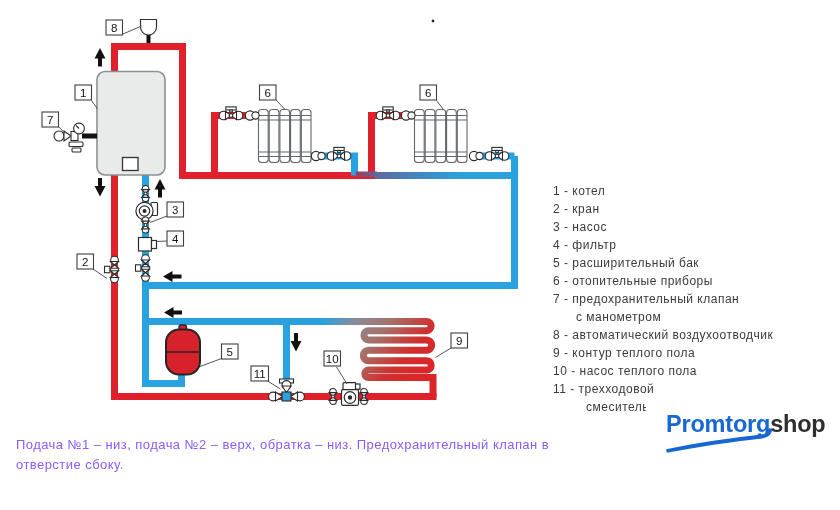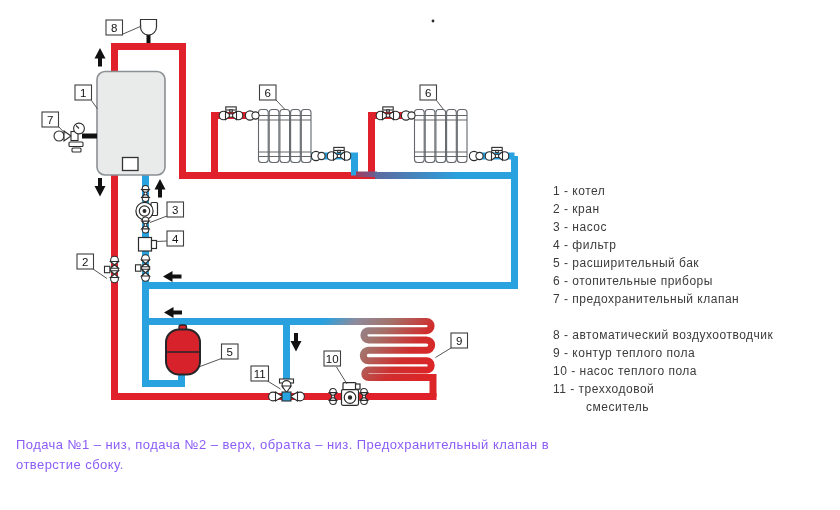--- a/index.html
+++ b/index.html
@@ -217,22 +217,28 @@
 </g>
 </svg>
 
 <div id="legend">1 - котел<br>
 2 - кран<br>
 3 - насос<br>
 4 - фильтр<br>
 5 - расширительный бак<br>
 6 - отопительные приборы<br>
 7 - предохранительный клапан<br>
-<br>
+<span style="padding-left:23px">с манометром</span><br>
 8 - автоматический воздухоотводчик<br>
 9 - контур теплого пола<br>
 10 - насос теплого пола<br>
 11 - трехходовой<br>
 <span style="padding-left:33px">смеситель</span></div>
 
 <div id="btm">Подача №1 – низ, подача №2 – верх, обратка – низ. Предохранительный клапан в<br>отверстие сбоку.</div>
 
+<div id="logo">
+<div id="logotxt"><span class="lb">Promtorg</span><span class="ls">shop</span></div>
+<svg width="194" height="58" style="position:absolute;left:0;top:0">
+<path d="M20.5,52 Q69,42.5 116,37.5 Q124,36.3 124.5,29.5" fill="none" stroke="#1567d2" stroke-width="3.8"></path>
+</svg>
 </div>
+</div>
 
 </body></html>

